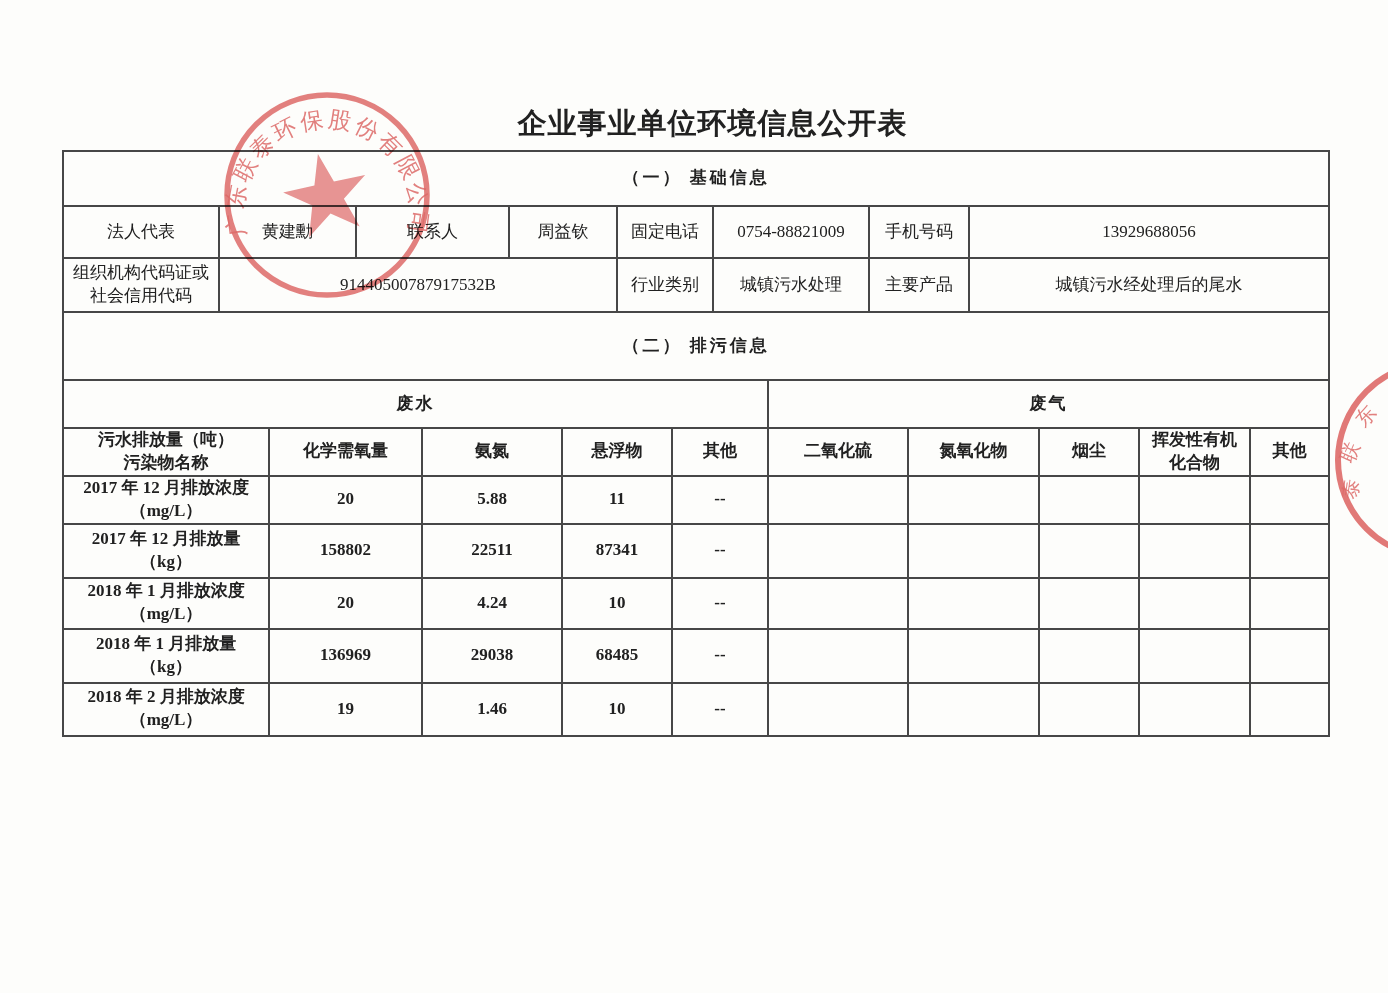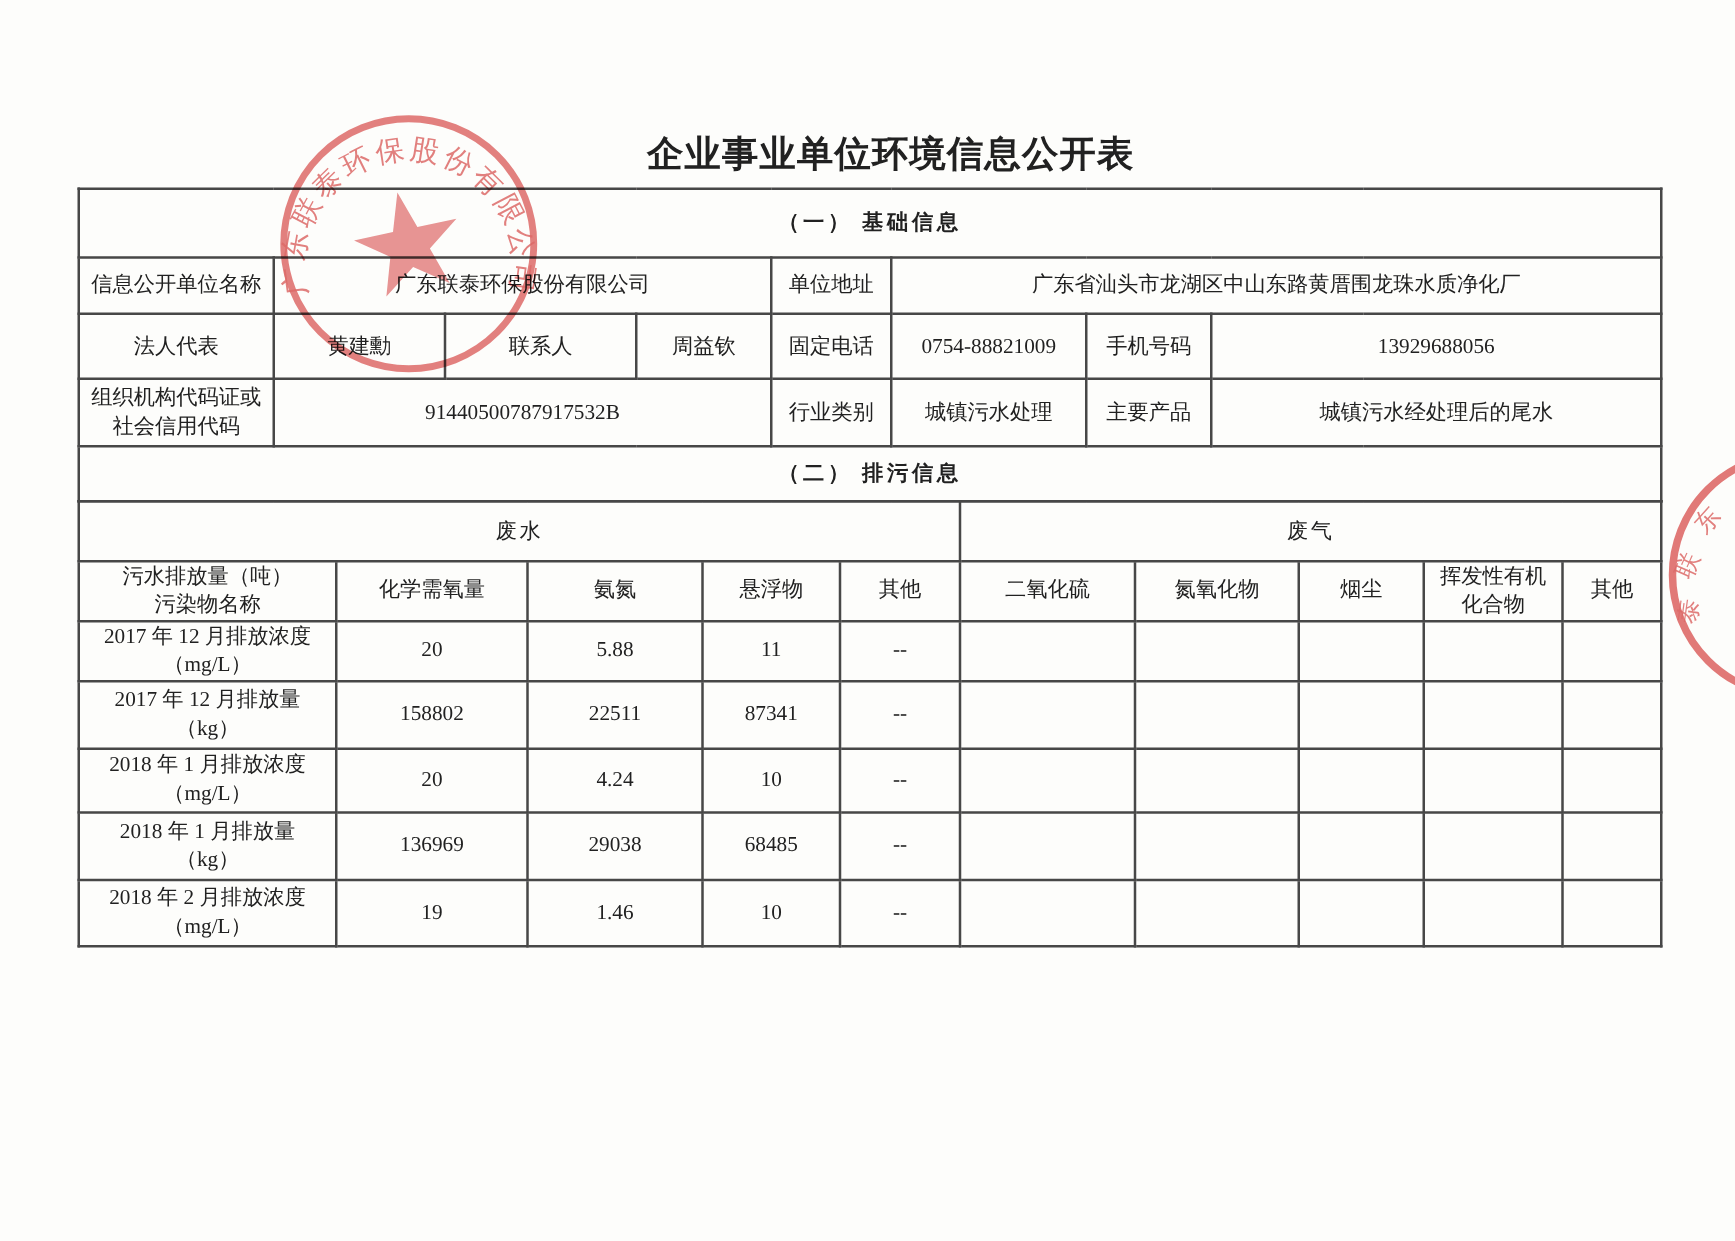--- a/index.html
+++ b/index.html
@@ -10,21 +10,21 @@
   .doc-title{
     position:absolute;top:104px;left:0;width:100%;text-align:center;
     font-size:29px;font-weight:bold;letter-spacing:1px;
   }
   .tables{position:absolute;left:62px;top:150px;width:1266px;}
   table.t{border-collapse:collapse;table-layout:fixed;width:1266px;border-radius:15px;}
   table.t td{
     border:2px solid #474747;text-align:center;vertical-align:middle;
     font-size:17px;line-height:1.35;padding:0 4px;overflow:hidden;word-break:break-all;
   }
-  table.t2{margin-top:-2px;}
+  table.t2{margin-top:-2px;font-weight:bold;}
   td.section{font-size:21px;font-weight:bold;letter-spacing:3px;}
   td.bold{font-weight:bold;}
   td.gas-head{font-size:18px;letter-spacing:2px;}
   .ln{display:block;}
   .ln:empty{display:none;}
   .stamp{position:absolute;mix-blend-mode:multiply;opacity:.85;pointer-events:none;}
   .stamp-main{left:217px;top:85px;width:230px;height:230px;}
   .stamp-edge{left:1330px;top:362px;width:58px;height:200px;}
 </style>
 </head>
@@ -46,45 +46,39 @@
           <col style="width:156px">
           <col style="width:100px">
           <col style="width:122px">
         <col style="width:125px">
           <col style="width:113px">
       </colgroup>
       <tbody>
           <tr style="height:55px">
         <td colspan="10" class="section">（一） 基础信息</td>
       </tr>
-      <tr style="height:45px">
-        <td>信息公开单位名称</td>
-        <td colspan="3">广东联泰环保股份有限公司</td>
-        <td>单位地址</td>
-        <td colspan="5">广东省汕头市龙湖区中山东路黄厝围龙珠水质净化厂</td>
-      </tr>
       <tr style="height:52px">
         <td>法人代表</td>
         <td>黄建勳</td>
         <td>联系人</td>
         <td>周益钦</td>
         <td>固定电话</td>
         <td>0754-88821009</td>
         <td>手机号码</td>
         <td colspan="3">13929688056</td>
       </tr>
       <tr style="height:54px">
         <td>组织机构代码证或社会信用代码</td>
         <td colspan="3">91440500787917532B</td>
         <td>行业类别</td>
         <td>城镇污水处理</td>
         <td>主要产品</td>
         <td colspan="3">城镇污水经处理后的尾水</td>
       </tr>
-      <tr style="height:44px">
+      <tr style="height:68px">
         <td colspan="10" class="section">（二） 排污信息</td>
       </tr>
     </tbody>
       </table>
 
     <table class="t t2">
       <colgroup>
         <col style="width:206px">
           <col style="width:153px">
           <col style="width:140px">

